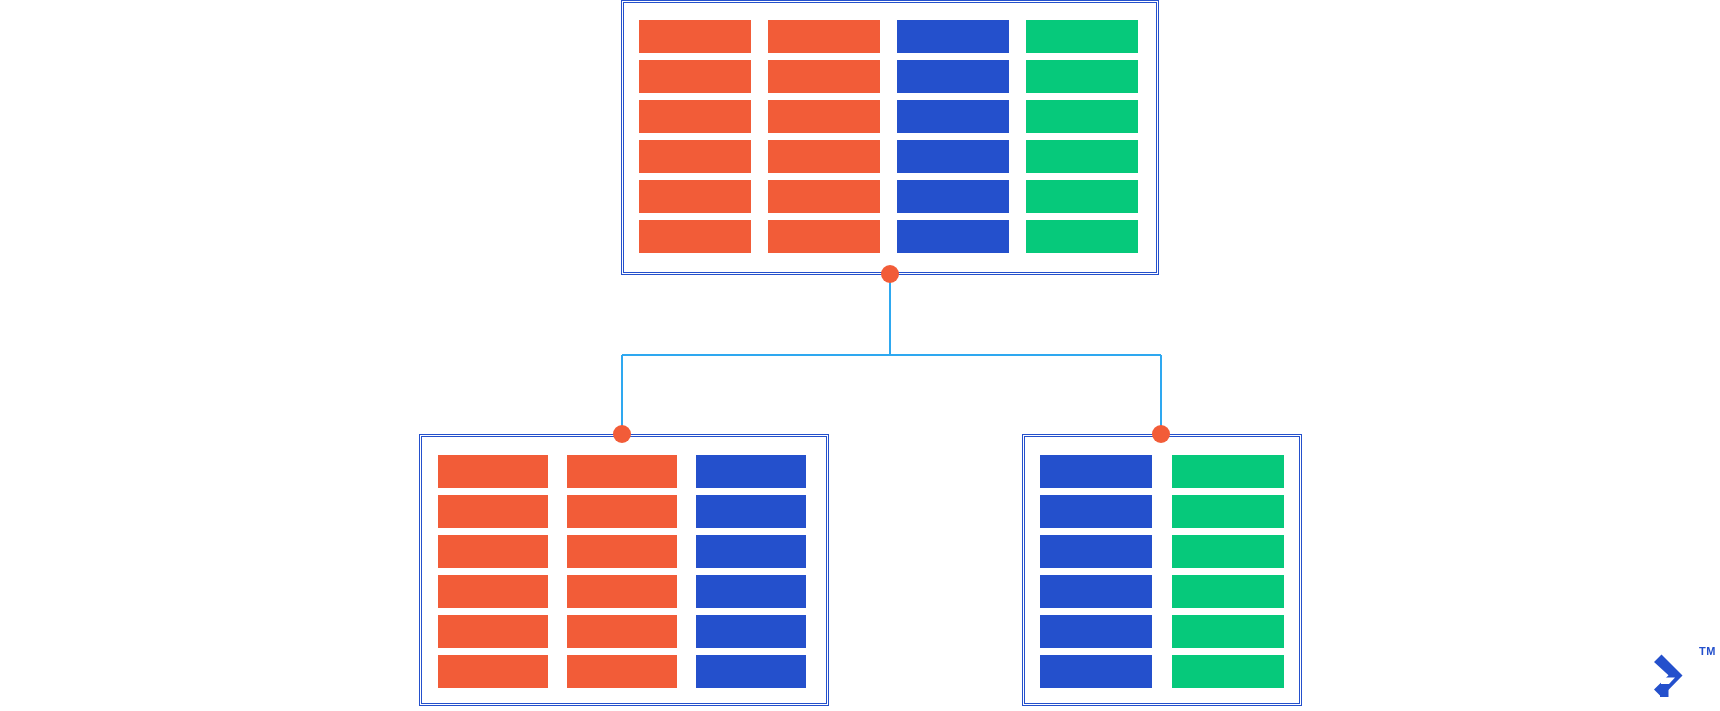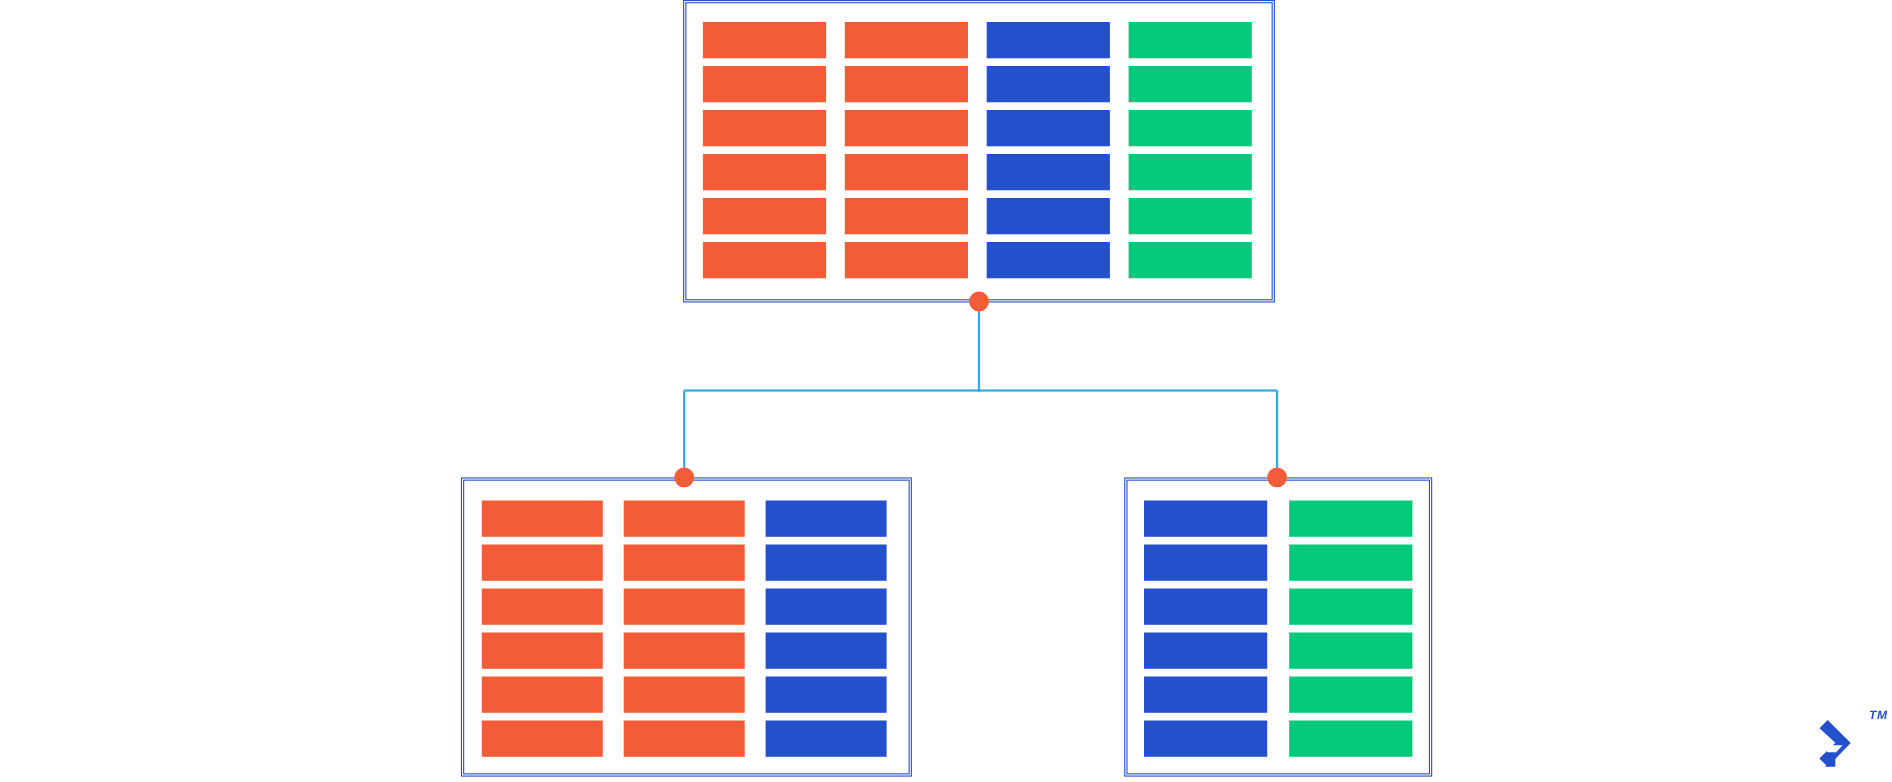--- a/index.html
+++ b/index.html
@@ -193,16 +193,16 @@
     </div>
 
   <div id="logo-wrap" style="left: 1648px; top: 645px;">
     <div id="logo-mark">
       <svg width="40" height="46" viewBox="0 0 40 46" aria-hidden="true">
         <path d="M13.5 1.5 L34.5 22.5 L13.5 44.0 L6.0 36.5 L20.5 22.2 L6.0 9.0 Z" fill="#2450CC"></path>
         <path d="M13.0 24.5 L27.0 24.5 L21.0 31.0 L13.0 31.0 Z" fill="#ffffff"></path>
         <path d="M12.0 31.0 L20.5 31.0 L20.5 44.0 L12.0 44.0 Z" fill="#2450CC"></path>
       </svg>
     </div>
-    <div id="logo-tm" style="color: rgb(36, 80, 204); font-style: italic;">TM</div>
+    <div id="logo-tm" style="color: rgb(36, 80, 204);">TM</div>
   </div>
 
 </div>
 
 </body></html>

